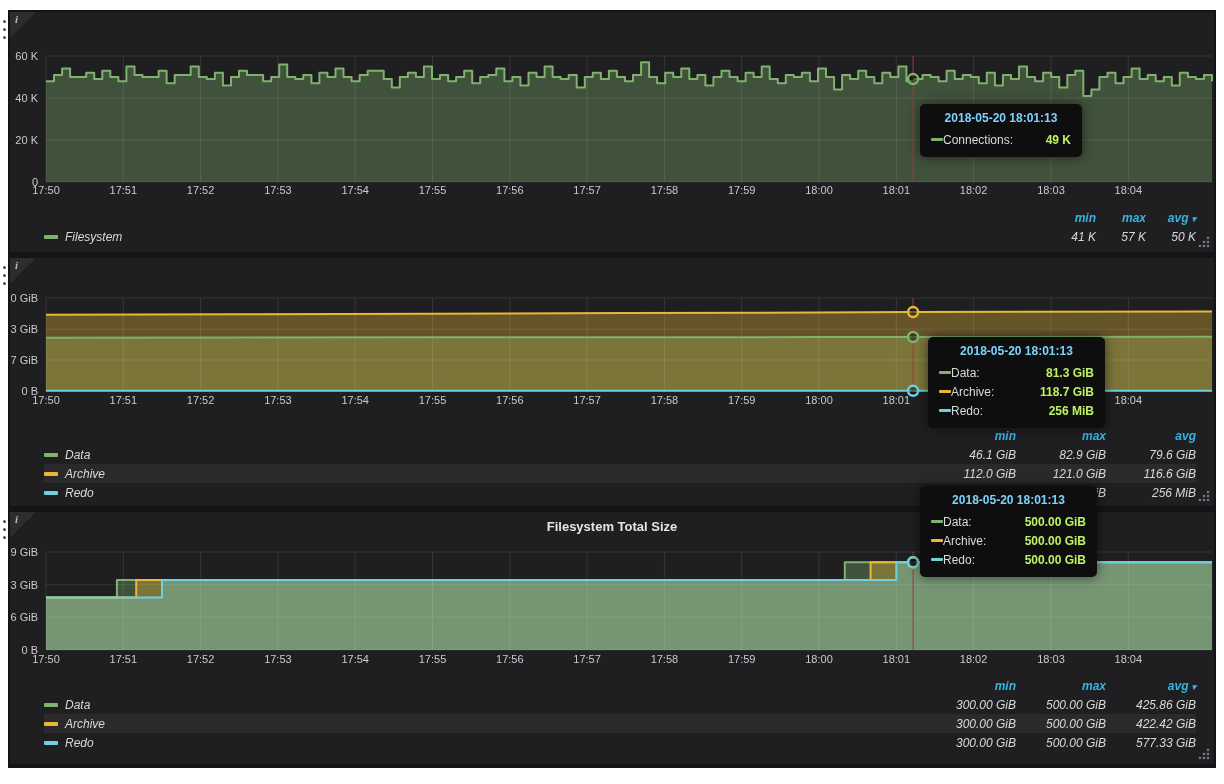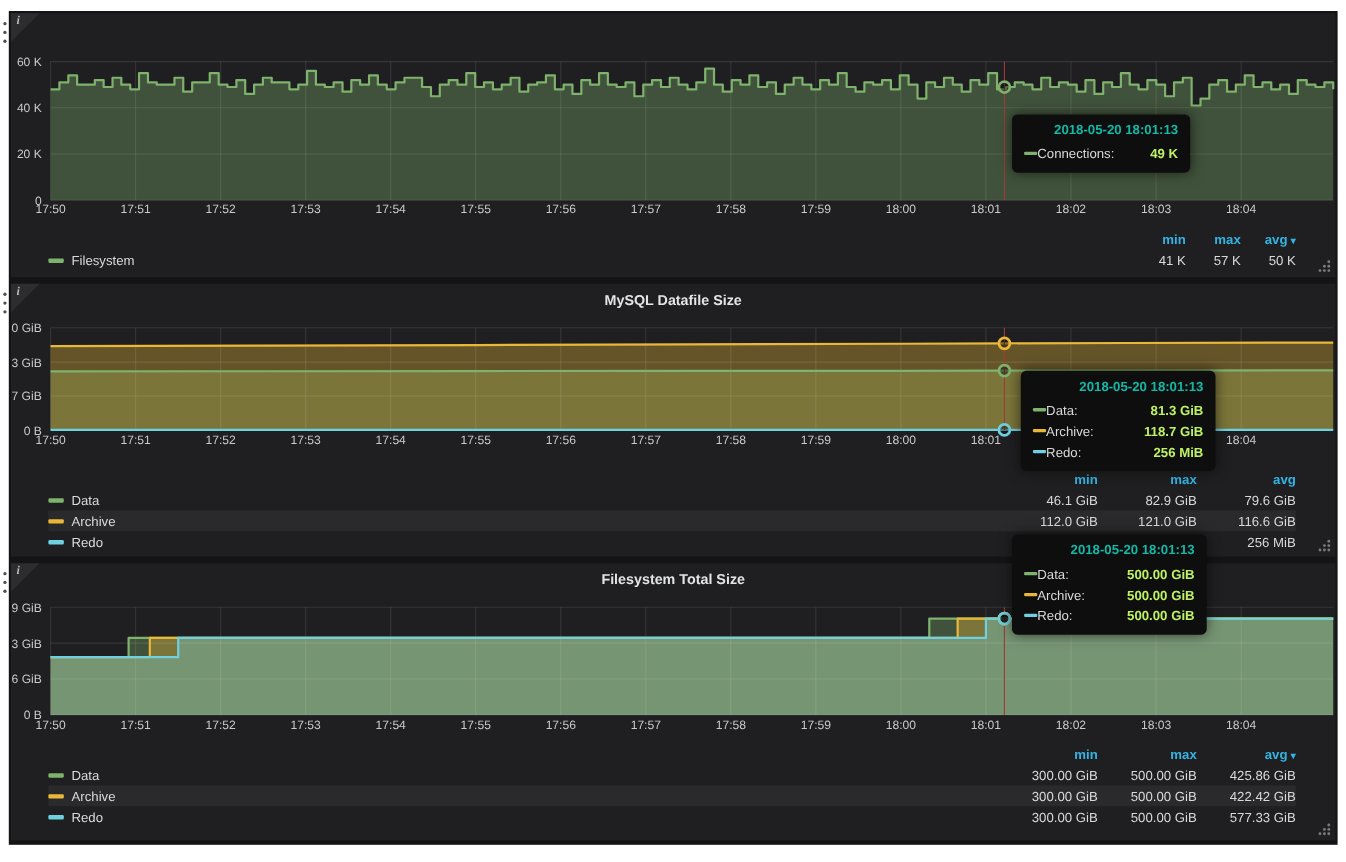--- a/index.html
+++ b/index.html
@@ -6,36 +6,36 @@
   body{width:1224px;height:784px;background:#ffffff;position:relative;
        font-family:"Liberation Sans",sans-serif;overflow:hidden;}
   .dash{position:absolute;left:8px;top:10px;width:1208px;height:758px;background:#141416;}
   .panel{position:absolute;left:2px;width:1204px;background:#1f1f21;}
   #p0{top:2px;height:240px}
   #p1{top:248px;height:248px}
   #p2{top:502px;height:252px}
   .panel-title{position:absolute;top:7px;left:0;right:0;text-align:center;
        color:#e3e4e6;font-weight:bold;font-size:13px;cursor:pointer;}
   .plot{position:absolute;left:0;top:0;display:block;}
-  .legend{position:absolute;left:34px;right:36px;font-size:12px;color:#d8d9da;}
+  .legend{position:absolute;left:34px;right:18px;font-size:12px;color:#d8d9da;font-style:italic;}
   #p0 .legend{top:196px}
   #p1 .legend{top:168px}
   #p2 .legend{top:164px}
   .l-row{display:flex;align-items:center;height:19px;}
   .l-row.stripe{background:rgba(255,255,255,0.05);}
   .l-name{flex:1;display:flex;align-items:center;gap:7px;cursor:pointer;}
   .dash-i{display:inline-block;width:14px;height:4px;border-radius:1px;flex:none;}
   .l-val{width:90px;text-align:right;}
   #p0 .l-val{width:50px;}
   .l-head .l-val{color:#33b5e5;font-weight:bold;cursor:pointer;}
   .caret{color:#33b5e5;font-size:9px;margin-left:3px;}
   .tt{position:absolute;z-index:30;background:#0e0e0e;border-radius:5px;
       padding:7px 11px 8px 11px;font-size:12px;color:#d8d9da;
       box-shadow:0 0 12px rgba(0,0,0,0.55);}
-  .tt-time{font-weight:bold;text-align:right;color:#14b8a6;margin-bottom:5px;white-space:nowrap;}
+  .tt-time{font-weight:bold;text-align:center;color:#7dd3fc;margin-bottom:5px;white-space:nowrap;}
   .tt-row{display:flex;align-items:center;height:19px;white-space:nowrap;}
   .tt-dash{width:12px;height:3px;border-radius:1px;flex:none;}
   .tt-val{margin-left:auto;font-weight:bold;color:#bef264;padding-left:16px;}
   #tt0{left:920px;top:104px;min-width:140px;}
   #tt1{left:928px;top:337px;min-width:155px;}
   #tt2{left:920px;top:486px;min-width:155px;}
   .info-corner{position:absolute;left:0;top:0;width:0;height:0;
       border-top:26px solid #2d2d30;border-right:26px solid transparent;cursor:pointer;}
   .info-i{position:absolute;left:5px;top:-25px;font-family:"Liberation Serif",serif;
       font-style:italic;font-weight:bold;font-size:11px;color:#b9babc;}
@@ -192,21 +192,20 @@
           <text x="577.1" y="146" text-anchor="middle">17:57</text>
           <text x="654.4" y="146" text-anchor="middle">17:58</text>
           <text x="731.7" y="146" text-anchor="middle">17:59</text>
           <text x="809.0" y="146" text-anchor="middle">18:00</text>
           <text x="886.3" y="146" text-anchor="middle">18:01</text>
           <text x="963.6" y="146" text-anchor="middle">18:02</text>
           <text x="1041.0" y="146" text-anchor="middle">18:03</text>
           <text x="1118.3" y="146" text-anchor="middle">18:04</text>
         </g>
       </svg>
-    <div class="panel-title">MySQL Datafile Size</div>
     <div class="legend">
         <div class="l-row l-head">
           <div class="l-name"></div>
           <span class="l-val"><span>min</span></span>
           <span class="l-val"><span>max</span></span>
           <span class="l-val"><span>avg</span></span>
         </div>
         <div class="l-row">
           <div class="l-name">
             <i class="dash-i" style="background: rgb(126, 178, 109);"></i>

